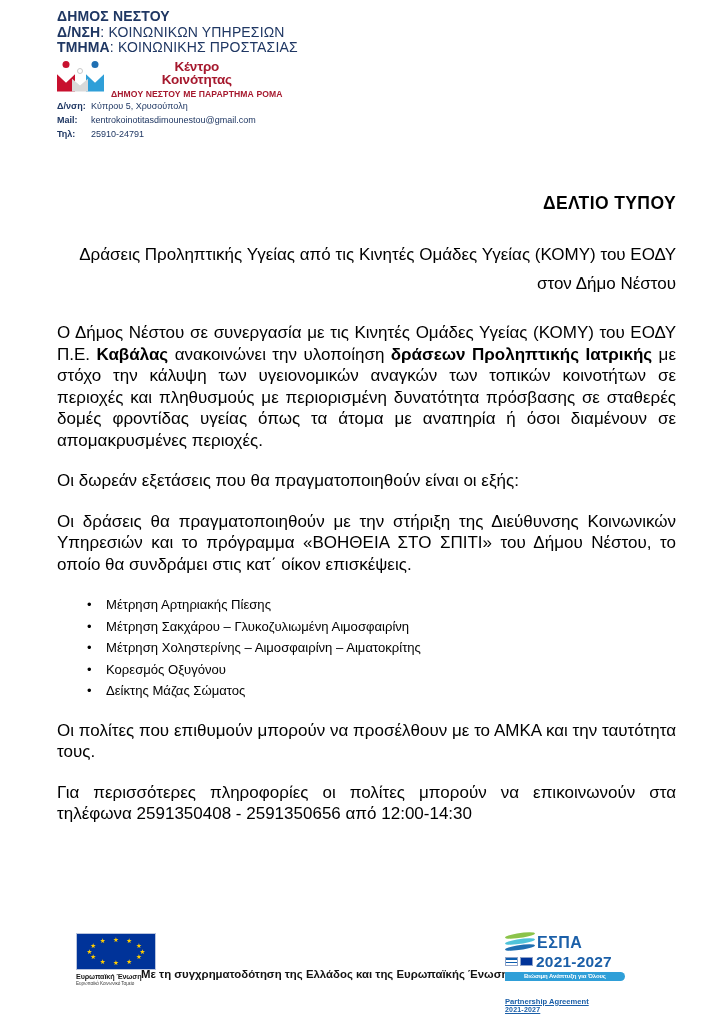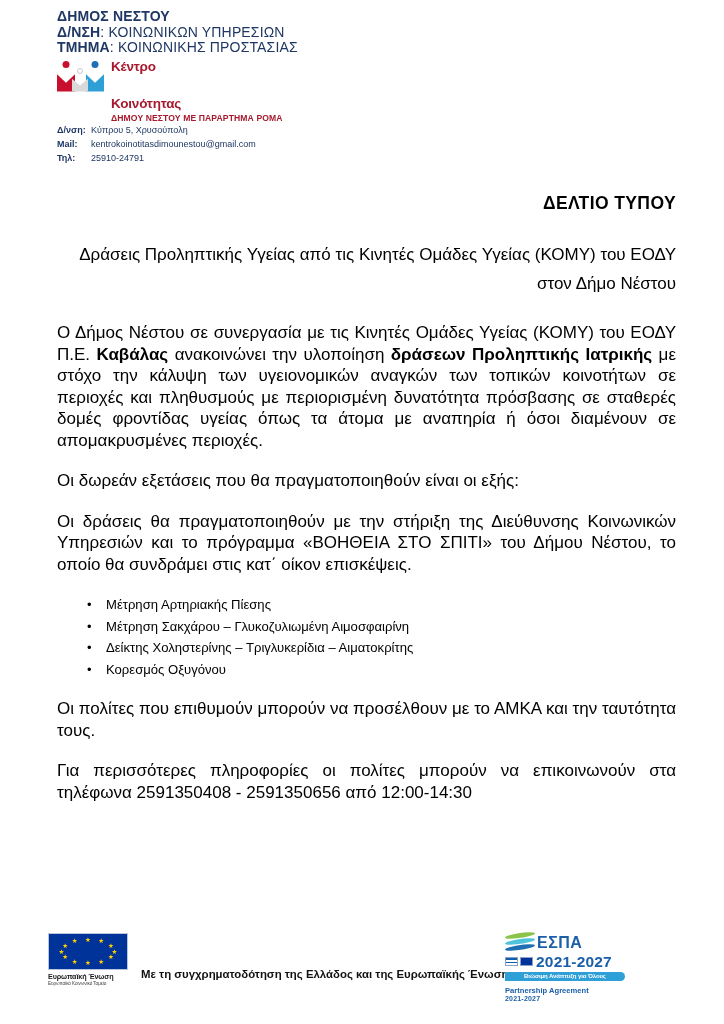--- a/index.html
+++ b/index.html
@@ -73,29 +73,29 @@
     width: 16px; height: 16px; background: #d9d9d9;
     clip-path: polygon(0% 100%, 0% 20%, 50% 62%, 100% 20%, 100% 100%);
   }
   .fig-blue { left: 29px; width: 18px; height: 31px; }
   .fig-blue .head { width: 7px; height: 7px; background: #1f6fb2; }
   .fig-blue .body {
     width: 18px; height: 21px; background: #2f9fd8;
     clip-path: polygon(0% 100%, 0% 18%, 50% 58%, 100% 18%, 100% 100%);
   }
 
-  .logo-text { margin-left: 7px; }
+  .logo-text { margin-left: 7px; text-align: center; }
   .logo-title {
     font-size: 13.5px;
     line-height: 13.5px;
     font-weight: bold;
     color: #a6192e;
     letter-spacing: -0.2px;
   }
-  .logo-title .l2 { display: block; margin-top: 24px; }
+  .logo-title .l2 { display: block; }
   .logo-sub {
     font-size: 8.6px;
     font-weight: bold;
     color: #a6192e;
     letter-spacing: 0.1px;
     margin-top: 2px;
     white-space: nowrap;
   }
 
   .contact {
@@ -172,21 +172,21 @@
   
   .footer {
     position: absolute;
     left: 0;
     right: 0;
     top: 928px;
     height: 64px;
   }
   .eu-block {
     position: absolute;
-    left: 48px;
+    left: 76px;
     top: 5px;
     width: 82px;
   }
   .eu-flag {
     width: 80px;
     height: 37px;
     background: #003399;
     position: relative;
     border: 1px solid #b9c4dd;
     box-sizing: border-box;
@@ -290,26 +290,27 @@
     color: #ffffff;
     font-size: 6px;
     font-weight: bold;
     text-align: center;
     padding: 1.5px 3px;
     border-radius: 0 7px 7px 0;
     white-space: nowrap;
     letter-spacing: -0.1px;
   }
   .espa-pa {
-    margin-top: 6px;
+    margin-top: 17px;
     font-size: 7.6px;
     font-weight: bold;
     color: #1b5fa8;
     line-height: 8.4px;
     white-space: nowrap;
+    text-decoration: underline;
   }
   .espa-pa .yrs { font-size: 7px; letter-spacing: 0.2px; }
 </style>
 </head>
 <body>
 
 <div class="page">
 
   <div class="letterhead">
     <div class="lh-line">
@@ -366,22 +367,23 @@
 
     <p class="para"><span>Ο Δήμος Νέστου σε συνεργασία με τις Κινητές Ομάδες Υγείας (ΚΟΜΥ) του ΕΟΔΥ Π.Ε. </span><b>Καβάλας</b><span> ανακοινώνει την υλοποίηση </span><b>δράσεων Προληπτικής Ιατρικής</b><span> με στόχο την κάλυψη των υγειονομικών αναγκών των τοπικών κοινοτήτων σε περιοχές και πληθυσμούς με περιορισμένη δυνατότητα πρόσβασης σε σταθερές δομές φροντίδας υγείας όπως τα άτομα με αναπηρία ή όσοι διαμένουν σε απομακρυσμένες περιοχές.</span></p>
 
     <p class="para">Οι δωρεάν εξετάσεις που θα πραγματοποιηθούν είναι οι εξής:</p>
 
     <p class="para">Οι δράσεις θα πραγματοποιηθούν με την στήριξη της Διεύθυνσης Κοινωνικών Υπηρεσιών και το πρόγραμμα «ΒΟΗΘΕΙΑ ΣΤΟ ΣΠΙΤΙ» του Δήμου Νέστου, το οποίο θα συνδράμει στις κατ΄ οίκον επισκέψεις.</p>
 
     <ul class="exam-list">
       <li>Μέτρηση Αρτηριακής Πίεσης</li>
       <li>Μέτρηση Σακχάρου – Γλυκοζυλιωμένη Αιμοσφαιρίνη</li>
-      <li>Δείκτης Χοληστερίνης – Τριγλυκερίδια – Αιματοκρίτης</li>
+      <li>Μέτρηση Χοληστερίνης – Αιμοσφαιρίνη – Αιματοκρίτης</li>
       <li>Κορεσμός Οξυγόνου</li>
+      <li>Δείκτης Μάζας Σώματος</li>
     </ul>
 
     <p class="para">Οι πολίτες που επιθυμούν μπορούν να προσέλθουν με το ΑΜΚΑ και την ταυτότητα τους.</p>
 
     <p class="para last-tight">Για περισσότερες πληροφορίες οι πολίτες μπορούν να επικοινωνούν στα τηλέφωνα 2591350408 - 2591350656 από 12:00-14:30</p>
   </div>
 
   <div class="footer">
 
     <div class="eu-block">

